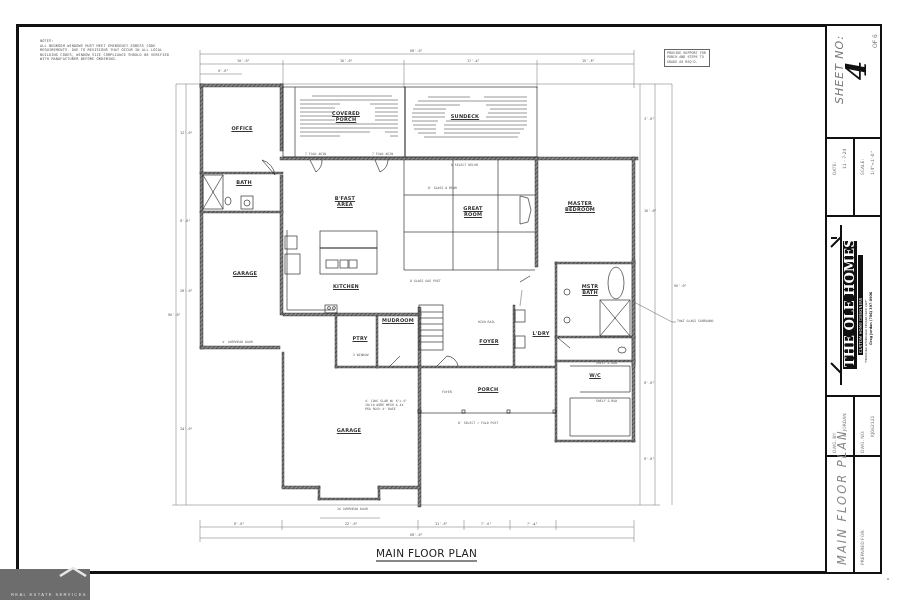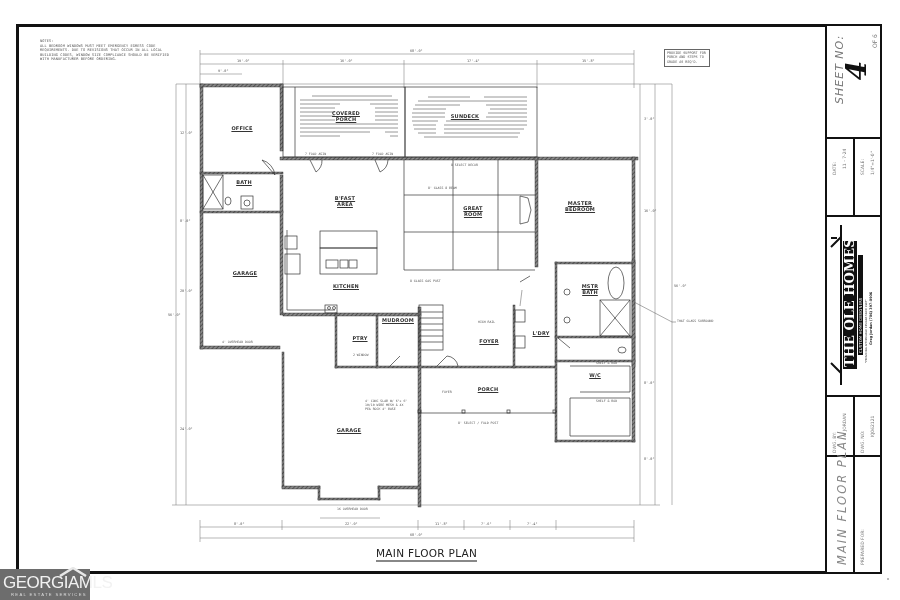--- a/index.html
+++ b/index.html
@@ -359,16 +359,15 @@
   </div>
   <div class="tb-cell" style="left:28px; top:431px; width:29px; height:119px;">
     <div class="vtext tb-small" style="left:5px; top:108px;">PREPARED FOR:</div>
   </div>
 </div>
 
 <div class="mls">
   <svg width="30" height="10" viewBox="0 0 30 10" style="position:absolute; left:58px; top:-2px;">
     <path d="M2 9 L15 1 L28 9" stroke="#e8e8e8" stroke-width="2.5" fill="none"></path>
   </svg>
-  <div class="mls-main">GEORGIAMLS</div>
   <div class="mls-sub">REAL ESTATE SERVICES</div>
 </div>
 <div class="corner-mark"></div>
 
 </body></html>

